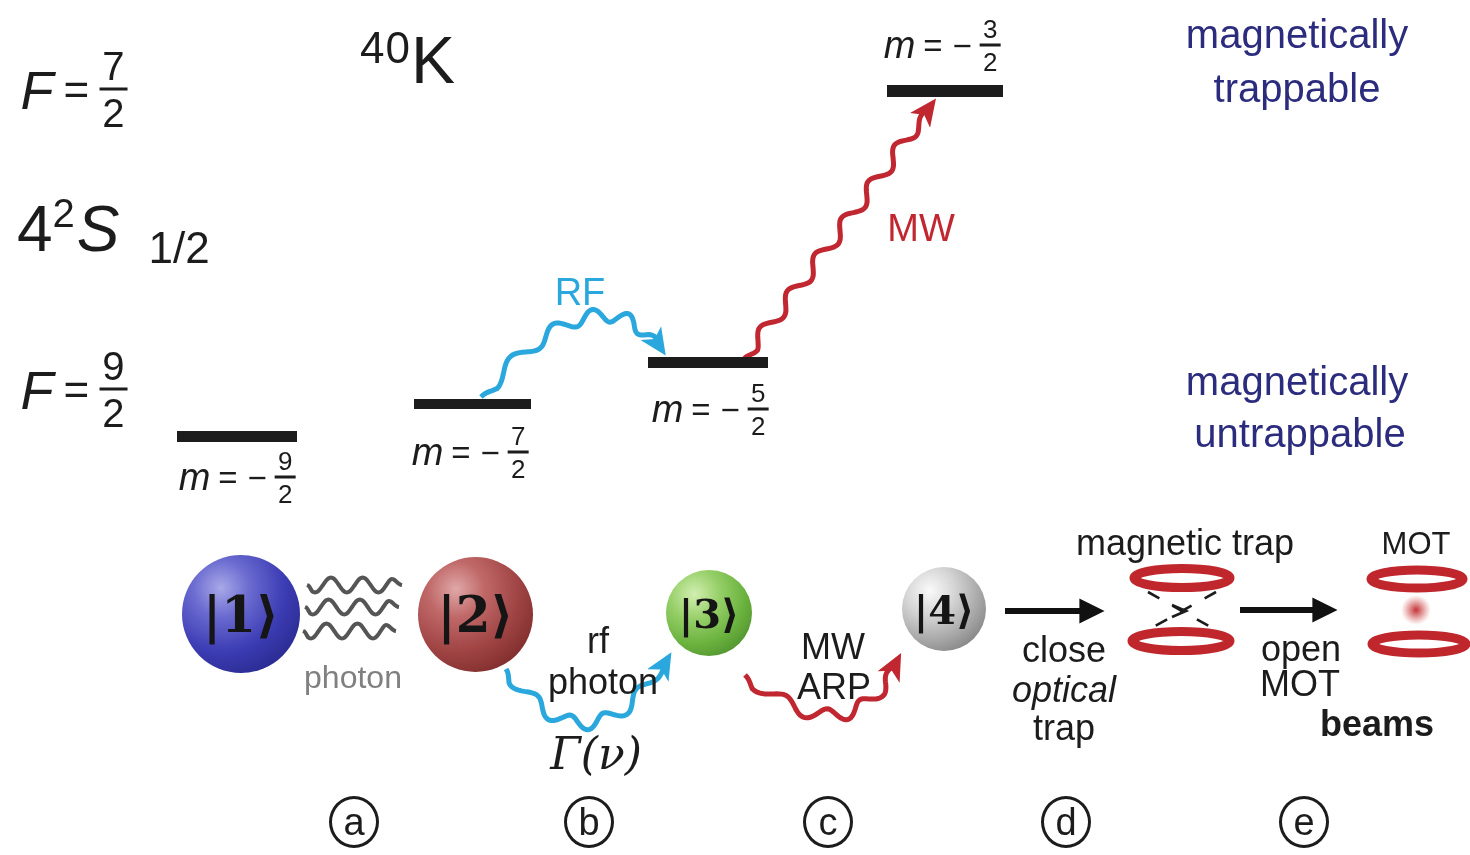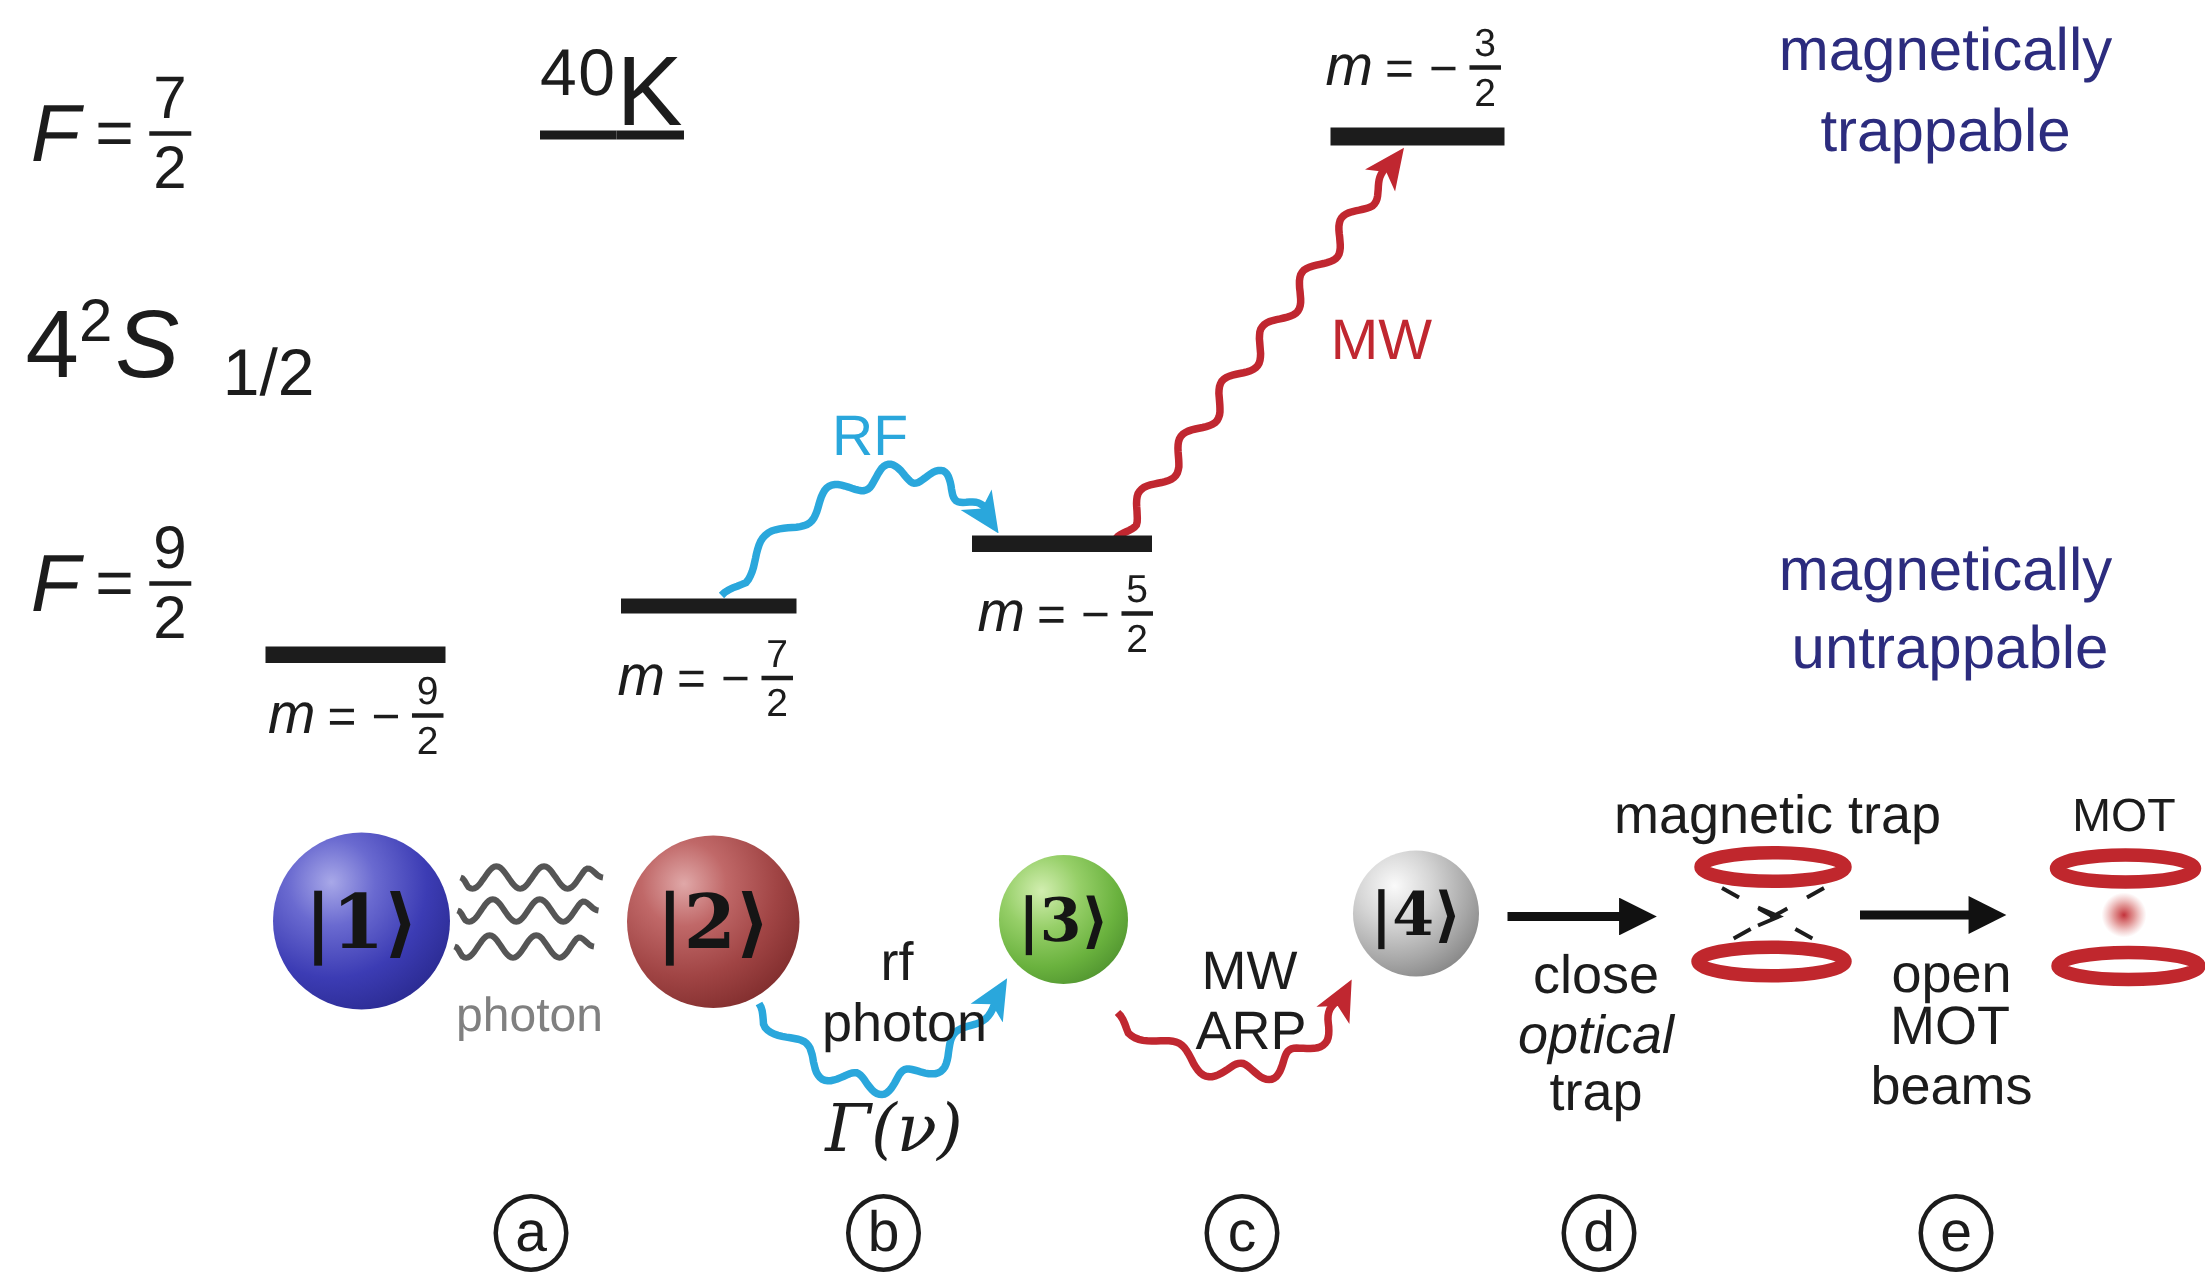--- a/index.html
+++ b/index.html
@@ -18,21 +18,21 @@
   .frow .sym{font-style:italic;}
   .frow .eq{font-size:44px;}
   .frow .frac{font-size:40px;}
   
   .mlbl{display:flex;align-items:center;gap:8px;font-size:38px;}
   .mlbl .sym{font-style:italic;}
   .mlbl .eq{font-size:33px;}
   .mlbl .minus{font-size:33px;margin-left:2px;}
   .mlbl .frac{font-size:26px;}
   
-  .isotope{font-size:66px;letter-spacing:1px;text-decoration:underline;}
+  .isotope{font-size:66px;letter-spacing:1px;}
   .isotope .mass{font-size:44px;position:relative;top:-20px;}
   .term{font-size:64px;}
   .term .sup{font-size:40px;position:relative;top:-24px;}
   .term .letter{font-style:italic;margin-left:2px;}
   .term .sub{font-size:44px;position:relative;top:12px;margin-left:29px;}
   .rf-lab{font-size:38px;color:#2aa7dc;}
   .mw-lab{font-size:38px;color:#c02730;}
   .navy{color:#2c2c7e;font-size:40px;}
   .graytxt{color:#808080;font-size:32px;}
   .small-black{font-size:36px;}
@@ -188,21 +188,21 @@
   <div class="abs ctr small-black" style="left:834px;top:687px;">ARP</div>
 
   <div class="abs ctr small-black" style="left:1064px;top:650px;">close</div>
   <div class="abs ctr small-black" style="left:1064px;top:690px;font-style:italic;">optical</div>
   <div class="abs ctr small-black" style="left:1064px;top:728px;">trap</div>
 
   <div class="abs ctr small-black" style="left:1185px;top:543px;">magnetic trap</div>
 
   <div class="abs ctr small-black" style="left:1301px;top:649px;">open</div>
   <div class="abs ctr small-black" style="left:1300px;top:684px;">MOT</div>
-  <div class="abs ctr small-black" style="left:1301px;top:724px;">beams</div>
+  <div class="abs ctr small-black" style="left:1377px;top:724px;font-weight:bold;">beams</div>
 
   <div class="abs ctr small-black" style="left:1416px;top:544px;font-size:31px;">MOT</div>
 
   <div class="step" style="left:354px;top:822px;">a</div>
   <div class="step" style="left:589px;top:822px;">b</div>
   <div class="step" style="left:828px;top:822px;">c</div>
   <div class="step" style="left:1066px;top:822px;">d</div>
   <div class="step" style="left:1304px;top:822px;">e</div>
 
 </div>

